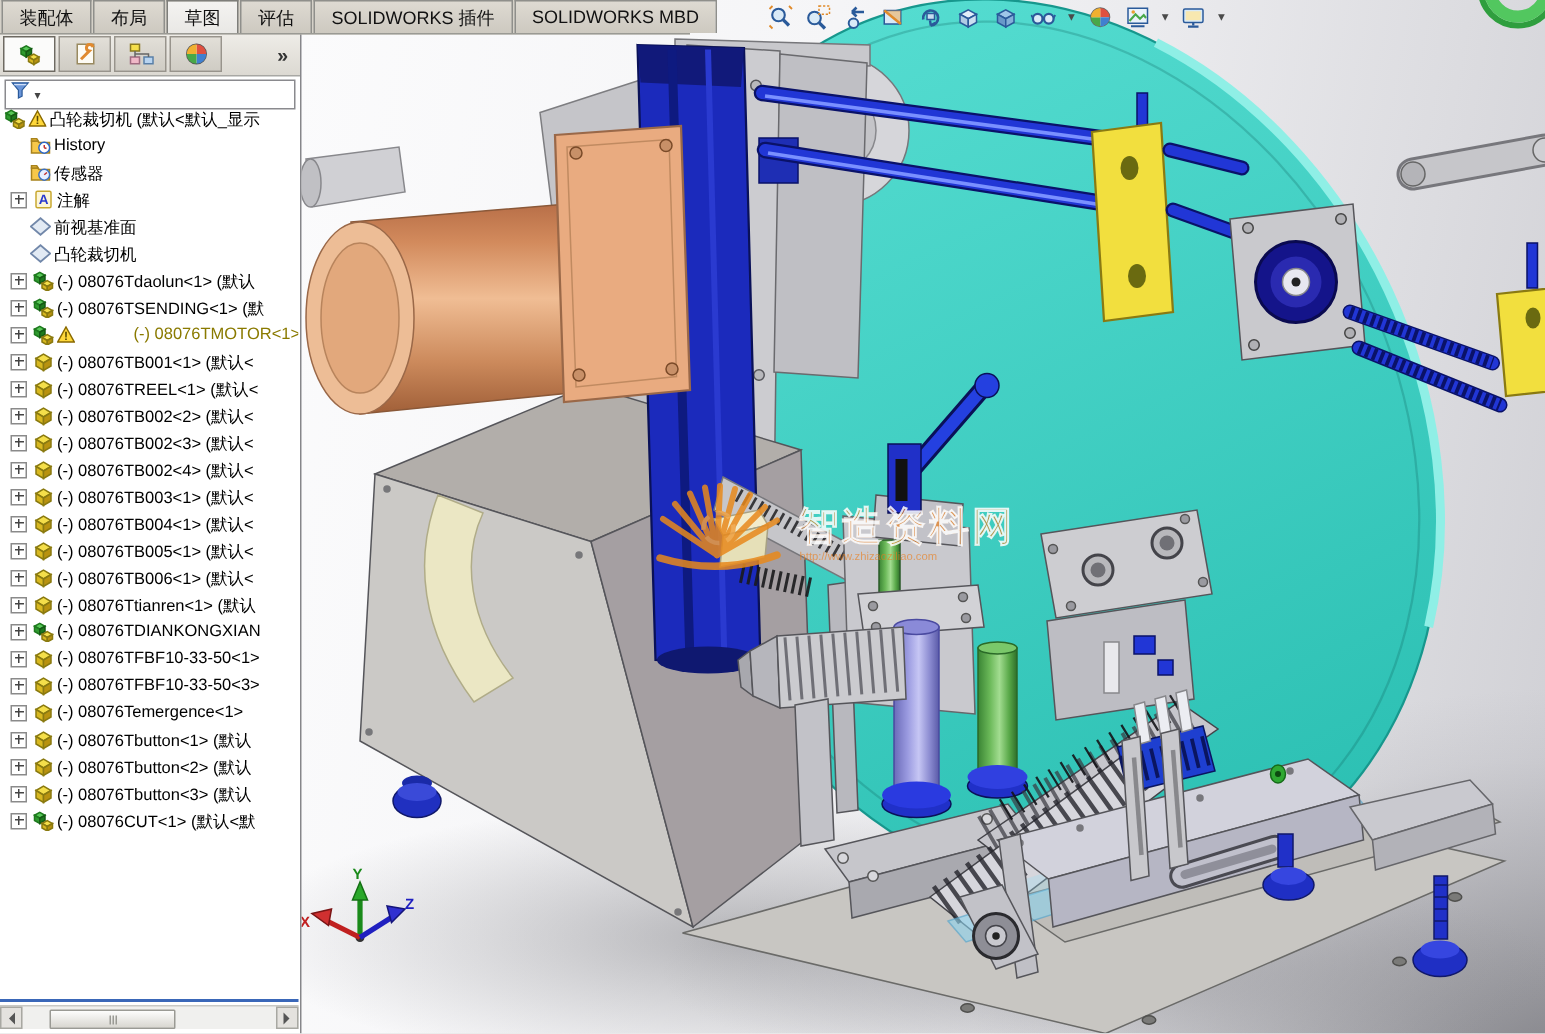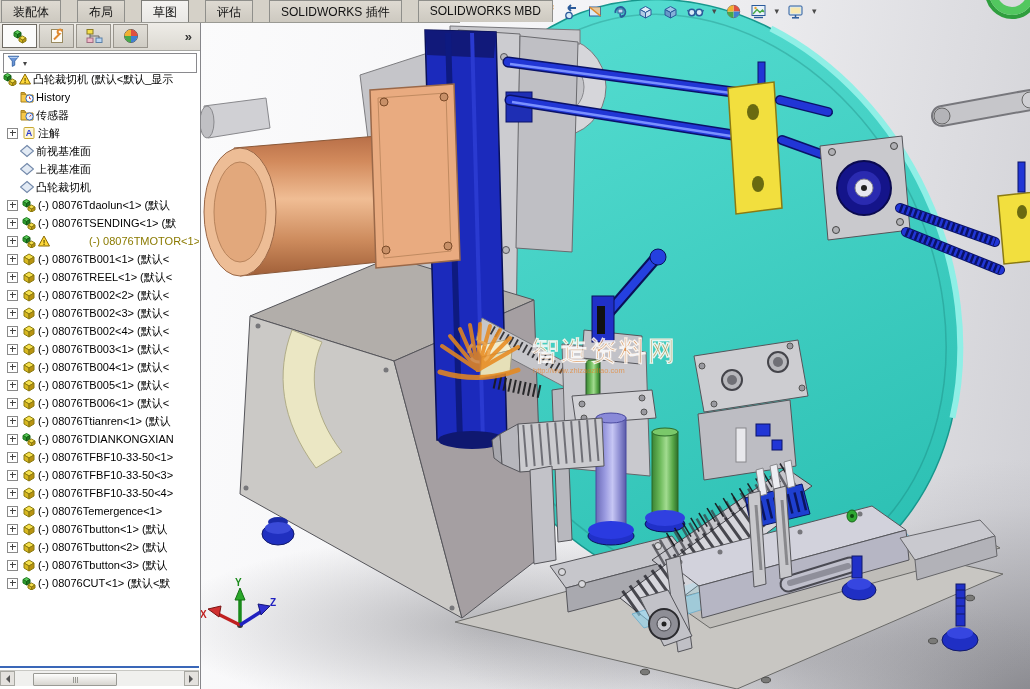--- a/index.html
+++ b/index.html
@@ -11,21 +11,21 @@
       radial-gradient(62% 48% at 102% 104%, rgba(66,66,72,.55), rgba(110,110,116,.30) 42%, rgba(150,150,156,.12) 64%, rgba(0,0,0,0) 78%),
       linear-gradient(100deg,#fbfbfc 0%,#f5f5f7 38%,#ebebee 60%,#dcdce0 82%,#cfcfd4 100%);}
   #model{position:absolute;left:0;top:0;}
   
   #headsup{position:absolute;left:312px;top:1px;height:20px;display:flex;align-items:center;gap:8px;z-index:5;}
   .hicon{width:17px;height:17px;display:inline-flex;cursor:pointer;}
   .hicon svg{width:17px;height:17px;}
   .hcaret{font-size:9px;color:#4a4a4a;line-height:17px;cursor:pointer;}
   
   #commandbar{position:absolute;left:0;top:0;width:460px;height:22px;background:#d5d1c8;
-    border-bottom:1px solid #9a9a94;display:flex;align-items:stretch;z-index:10;gap:15px;}
+    border-bottom:1px solid #9a9a94;display:flex;align-items:stretch;z-index:10;}
   .cmdtab{font-size:12px;color:#111;padding:3px 11px 2px;border:1px solid #8f8f8b;border-bottom:none;
     background:linear-gradient(#dedad2,#cdc9c0);margin-left:1px;white-space:nowrap;cursor:pointer;}
   .cmdtab.active{background:linear-gradient(#f4f3f1,#e9e8e5);border-color:#7e7e7a;}
   
   #panel{position:absolute;left:0;top:22px;width:200px;height:667px;background:#ffffff;
     border-right:1px solid #86868a;z-index:9;}
   #panel-tabs{height:26px;background:linear-gradient(#efede8,#dcd9d2);border-bottom:1px solid #a8a8a4;
     display:flex;align-items:center;padding:1px 2px;gap:2px;}
   .ptab{width:33px;height:22px;border:1px solid #98948c;background:linear-gradient(#e2dfd8,#cfccc4);
     display:flex;align-items:center;justify-content:center;cursor:pointer;}
@@ -595,27 +595,20 @@
         <span class="ticn"><svg viewBox="0 0 14 14">
             <polygon points="7,1.5 13.5,7 7,12.5 0.5,7" fill="rgba(150,180,215,.28)" stroke="#7288aa" stroke-width="1.2"></polygon>
           </svg></span>
         <span class="tlabel">前视基准面</span>
       </div>
       <div class="trow">
         <span class="spacer"></span>
         <span class="ticn"><svg viewBox="0 0 14 14">
             <polygon points="7,1.5 13.5,7 7,12.5 0.5,7" fill="rgba(150,180,215,.28)" stroke="#7288aa" stroke-width="1.2"></polygon>
           </svg></span>
-        <span class="tlabel">上视基准面</span>
-      </div>
-      <div class="trow">
-        <span class="spacer"></span>
-        <span class="ticn"><svg viewBox="0 0 14 14">
-            <polygon points="7,1.5 13.5,7 7,12.5 0.5,7" fill="rgba(150,180,215,.28)" stroke="#7288aa" stroke-width="1.2"></polygon>
-          </svg></span>
         <span class="tlabel">凸轮裁切机</span>
       </div>
       <div class="trow">
         <span class="plus"></span>
         <span class="ticn"><svg viewBox="0 0 14 14">
             <polygon points="1,3.5 4.5,1.5 8,3.5 4.5,5.5" fill="#58c858" stroke="#1e7a1e"></polygon>
             <polygon points="1,3.5 4.5,5.5 4.5,9 1,7" fill="#2f9a2f" stroke="#1e7a1e"></polygon>
             <polygon points="4.5,5.5 8,3.5 8,7 4.5,9" fill="#1e7a1e" stroke="#145a14"></polygon>
             <polygon points="6,9 9.5,7 13,9 9.5,11" fill="#f4de4a" stroke="#8a7a10"></polygon>
             <polygon points="6,9 9.5,11 9.5,14 6,12" fill="#d8b820" stroke="#8a7a10"></polygon>
@@ -763,29 +756,20 @@
         <span class="tlabel">(-) 08076TFBF10-33-50&lt;1&gt;</span>
       </div>
       <div class="trow">
         <span class="plus"></span>
         <span class="ticn"><svg viewBox="0 0 14 14">
             <polygon points="2,5 7,2 12,5 7,8" fill="#f4de4a" stroke="#8a7a10"></polygon>
             <polygon points="2,5 7,8 7,13 2,10" fill="#d8b820" stroke="#8a7a10"></polygon>
             <polygon points="7,8 12,5 12,10 7,13" fill="#b89210" stroke="#8a7a10"></polygon>
           </svg></span>
         <span class="tlabel">(-) 08076TFBF10-33-50&lt;3&gt;</span>
-      </div>
-      <div class="trow">
-        <span class="plus"></span>
-        <span class="ticn"><svg viewBox="0 0 14 14">
-            <polygon points="2,5 7,2 12,5 7,8" fill="#f4de4a" stroke="#8a7a10"></polygon>
-            <polygon points="2,5 7,8 7,13 2,10" fill="#d8b820" stroke="#8a7a10"></polygon>
-            <polygon points="7,8 12,5 12,10 7,13" fill="#b89210" stroke="#8a7a10"></polygon>
-          </svg></span>
-        <span class="tlabel">(-) 08076TFBF10-33-50&lt;4&gt;</span>
       </div>
       <div class="trow">
         <span class="plus"></span>
         <span class="ticn"><svg viewBox="0 0 14 14">
             <polygon points="2,5 7,2 12,5 7,8" fill="#f4de4a" stroke="#8a7a10"></polygon>
             <polygon points="2,5 7,8 7,13 2,10" fill="#d8b820" stroke="#8a7a10"></polygon>
             <polygon points="7,8 12,5 12,10 7,13" fill="#b89210" stroke="#8a7a10"></polygon>
           </svg></span>
         <span class="tlabel">(-) 08076Temergence&lt;1&gt;</span>
       </div>

